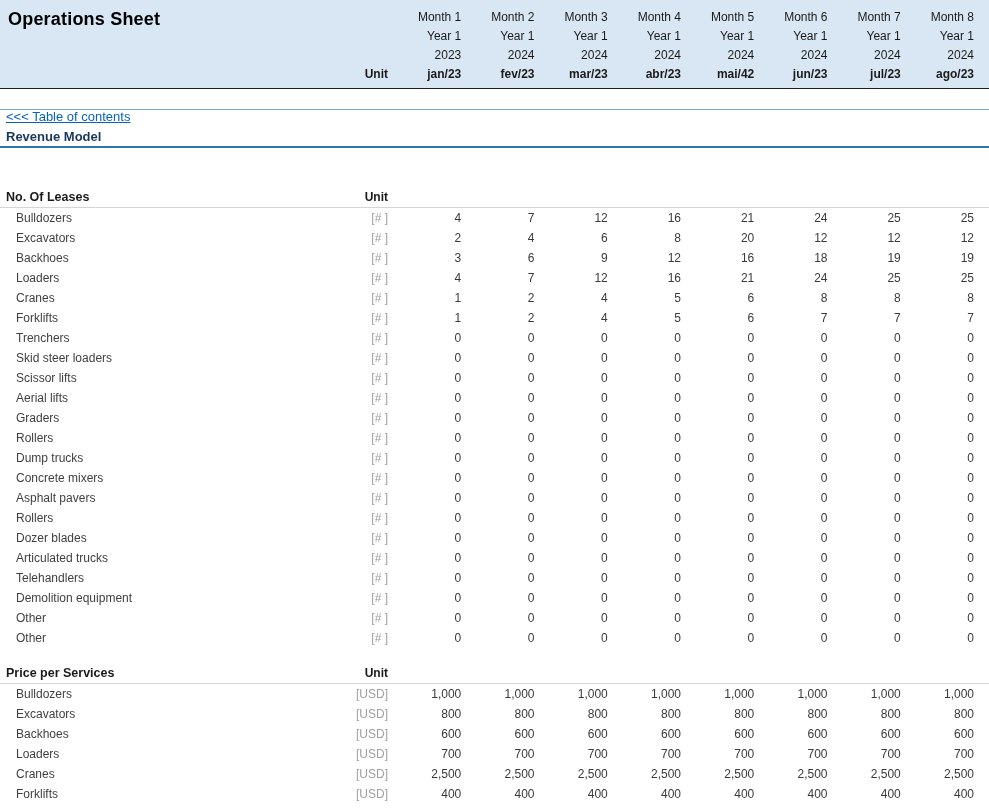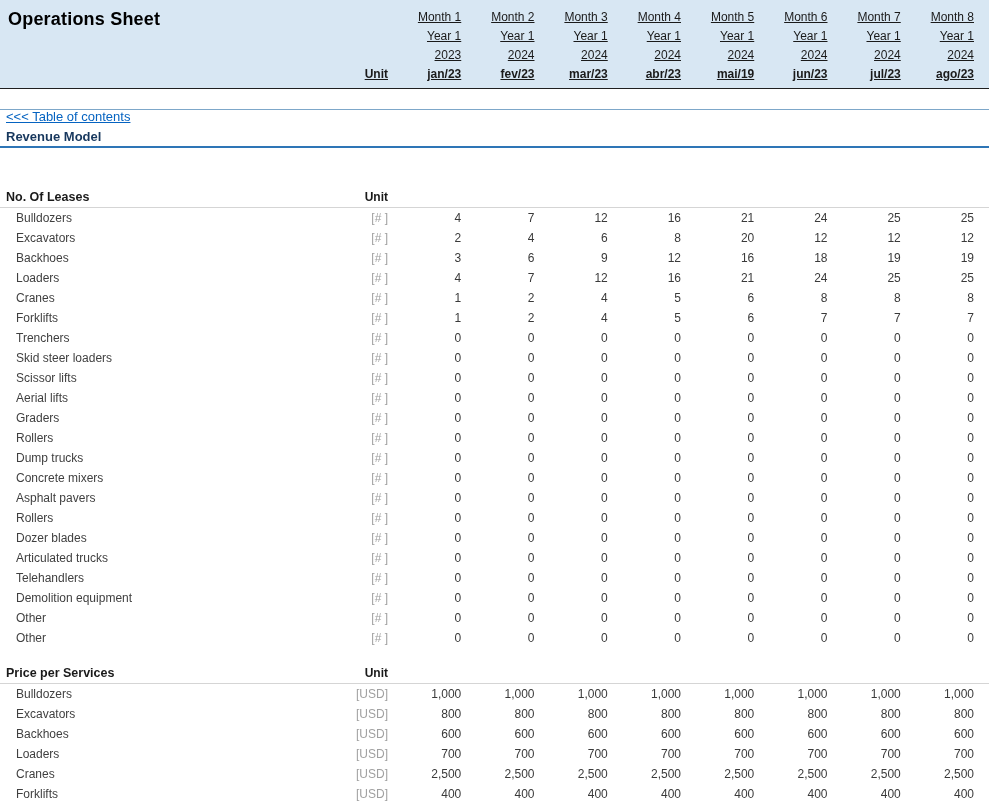--- a/index.html
+++ b/index.html
@@ -26,21 +26,21 @@
     background: #d8e7f3;
     height: 89px;
     border-bottom: 1px solid #1f1f1f;
   }
   .title {
     position: absolute; left: 8px; top: 9px;
     font-size: 18px; font-weight: 700; color: #000000;
     letter-spacing: .2px;
   }
   .header-lines { padding-top: 8px; }
-  .header .cell { color: #1a1a1a; text-decoration: underline; }
+  .header .cell { color: #1a1a1a; }
 
   
   .toc-row {
     height: 21px; padding: 20px 0 0 6px;
     border-bottom: 1px solid #7da7c9;
   }
   .toc-link {
     color: #0563C1; text-decoration: underline;
     font-size: 13px; cursor: pointer;
   }
@@ -111,21 +111,21 @@
           <div class="cell val right">2024</div>
           <div class="cell val right">2024</div>
         </div>
       <div class="grid" id="line-date">
           <div class="cell label"></div>
           <div class="cell unit right bold">Unit</div>
           <div class="cell val right bold">jan/23</div>
           <div class="cell val right bold">fev/23</div>
           <div class="cell val right bold">mar/23</div>
           <div class="cell val right bold">abr/23</div>
-          <div class="cell val right bold">mai/19</div>
+          <div class="cell val right bold">mai/42</div>
           <div class="cell val right bold">jun/23</div>
           <div class="cell val right bold">jul/23</div>
           <div class="cell val right bold">ago/23</div>
         </div>
     </div>
   </div>
 
   <div class="toc-row">
     <span class="toc-link">&lt;&lt;&lt; Table of contents</span>
   </div>

